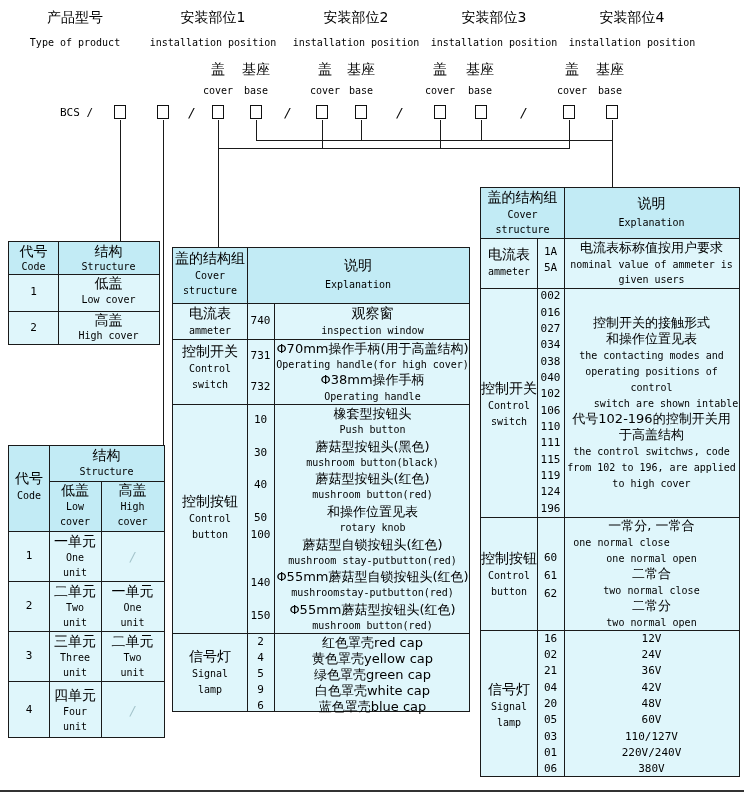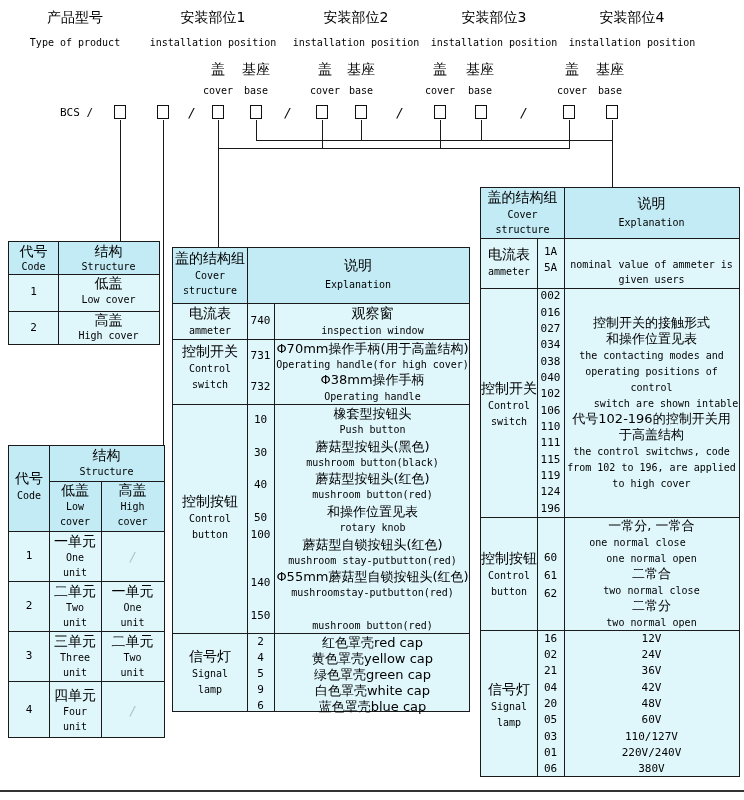--- a/index.html
+++ b/index.html
@@ -206,20 +206,21 @@
     <div class="abs ctr code" style="left:74px;top:263px;width:27px">50</div>
     <div class="abs ctr zh13" style="left:101px;top:256px;width:197px">和操作位置见表</div>
     <div class="abs ctr en" style="left:101px;top:273px;width:197px">rotary knob</div>
     <div class="abs ctr code" style="left:74px;top:280px;width:27px">100</div>
     <div class="abs ctr en" style="left:101px;top:306px;width:197px">mushroom stay-putbutton(red)</div>
     <div class="abs ctr zh13" style="left:101px;top:289px;width:197px">蘑菇型自锁按钮头(红色)</div>
     <div class="abs ctr code" style="left:74px;top:328px;width:27px">140</div>
     <div class="abs ctr zh13" style="left:101px;top:321px;width:197px">Φ55mm蘑菇型自锁按钮头(红色)</div>
     <div class="abs ctr en" style="left:101px;top:338px;width:197px">mushroomstay-putbutton(red)</div>
     <div class="abs ctr code" style="left:74px;top:361px;width:27px">150</div>
+    <div class="abs ctr zh13" style="left:101px;top:354px;width:197px">Φ55mm蘑菇型按钮头(红色)</div>
     <div class="abs ctr en" style="left:101px;top:371px;width:197px">mushroom button(red)</div>
 
     <div class="abs ctr zh" style="left:0;top:401px;width:74px">信号灯</div>
     <div class="abs ctr en" style="left:0;top:419px;width:74px">Signal</div>
     <div class="abs ctr en" style="left:0;top:435px;width:74px">lamp</div>
     <div class="abs ctr code" style="left:74px;top:387px;width:27px">2</div>
     <div class="abs ctr zh13" style="left:101px;top:387px;width:197px">红色罩壳red cap</div>
     <div class="abs ctr code" style="left:74px;top:403px;width:27px">4</div>
     <div class="abs ctr zh13" style="left:101px;top:403px;width:197px">黄色罩壳yellow cap</div>
     <div class="abs ctr code" style="left:74px;top:419px;width:27px">5</div>
@@ -242,20 +243,21 @@
     <div class="abs ctr zh" style="left:0;top:2px;width:83px">盖的结构组</div>
     <div class="abs ctr en" style="left:0;top:20px;width:83px">Cover</div>
     <div class="abs ctr en" style="left:0;top:35px;width:83px">structure</div>
     <div class="abs ctr zh" style="left:83px;top:8px;width:175px">说明</div>
     <div class="abs ctr en" style="left:83px;top:28px;width:175px">Explanation</div>
 
     <div class="abs ctr zh" style="left:0;top:59px;width:56px">电流表</div>
     <div class="abs ctr en" style="left:0;top:77px;width:56px">ammeter</div>
     <div class="abs ctr code" style="left:56px;top:57px;width:27px">1A</div>
     <div class="abs ctr code" style="left:56px;top:73px;width:27px">5A</div>
+    <div class="abs ctr zh13" style="left:83px;top:52px;width:175px">电流表标称值按用户要求</div>
     <div class="abs ctr en" style="left:83px;top:70px;width:175px">nominal value of ammeter is</div>
     <div class="abs ctr en" style="left:83px;top:85px;width:175px">given users</div>
 
     <div class="abs ctr zh" style="left:0;top:193px;width:56px">控制开关</div>
     <div class="abs ctr en" style="left:0;top:211px;width:56px">Control</div>
     <div class="abs ctr en" style="left:0;top:227px;width:56px">switch</div>
     <div class="abs ctr code" style="left:56px;top:101px;width:27px">002</div>
     <div class="abs ctr code" style="left:56px;top:118px;width:27px">016</div>
     <div class="abs ctr code" style="left:56px;top:134px;width:27px">027</div>
     <div class="abs ctr code" style="left:56px;top:150px;width:27px">034</div>
@@ -281,21 +283,21 @@
     <div class="abs ctr en" style="left:83px;top:273px;width:175px">from 102 to 196, are applied</div>
     <div class="abs ctr en" style="left:83px;top:289px;width:175px">to high cover</div>
 
     <div class="abs ctr zh" style="left:0;top:363px;width:56px">控制按钮</div>
     <div class="abs ctr en" style="left:0;top:381px;width:56px">Control</div>
     <div class="abs ctr en" style="left:0;top:397px;width:56px">button</div>
     <div class="abs ctr code" style="left:56px;top:363px;width:27px">60</div>
     <div class="abs ctr code" style="left:56px;top:381px;width:27px">61</div>
     <div class="abs ctr code" style="left:56px;top:399px;width:27px">62</div>
     <div class="abs ctr zh13" style="left:83px;top:330px;width:175px">一常分, 一常合</div>
-    <div class="abs ctr en" style="left:83px;top:348px;width:147px">one normal close</div>
+    <div class="abs ctr en" style="left:67px;top:348px;width:147px">one normal close</div>
     <div class="abs ctr en" style="left:83px;top:364px;width:175px">one normal open</div>
     <div class="abs ctr zh13" style="left:83px;top:378px;width:175px">二常合</div>
     <div class="abs ctr en" style="left:83px;top:396px;width:175px">two normal close</div>
     <div class="abs ctr zh13" style="left:83px;top:410px;width:175px">二常分</div>
     <div class="abs ctr en" style="left:83px;top:428px;width:175px">two normal open</div>
 
     <div class="abs ctr zh" style="left:0;top:494px;width:56px">信号灯</div>
     <div class="abs ctr en" style="left:0;top:512px;width:56px">Signal</div>
     <div class="abs ctr en" style="left:0;top:528px;width:56px">lamp</div>
     <div class="abs ctr code" style="left:56px;top:444px;width:27px">16</div>

